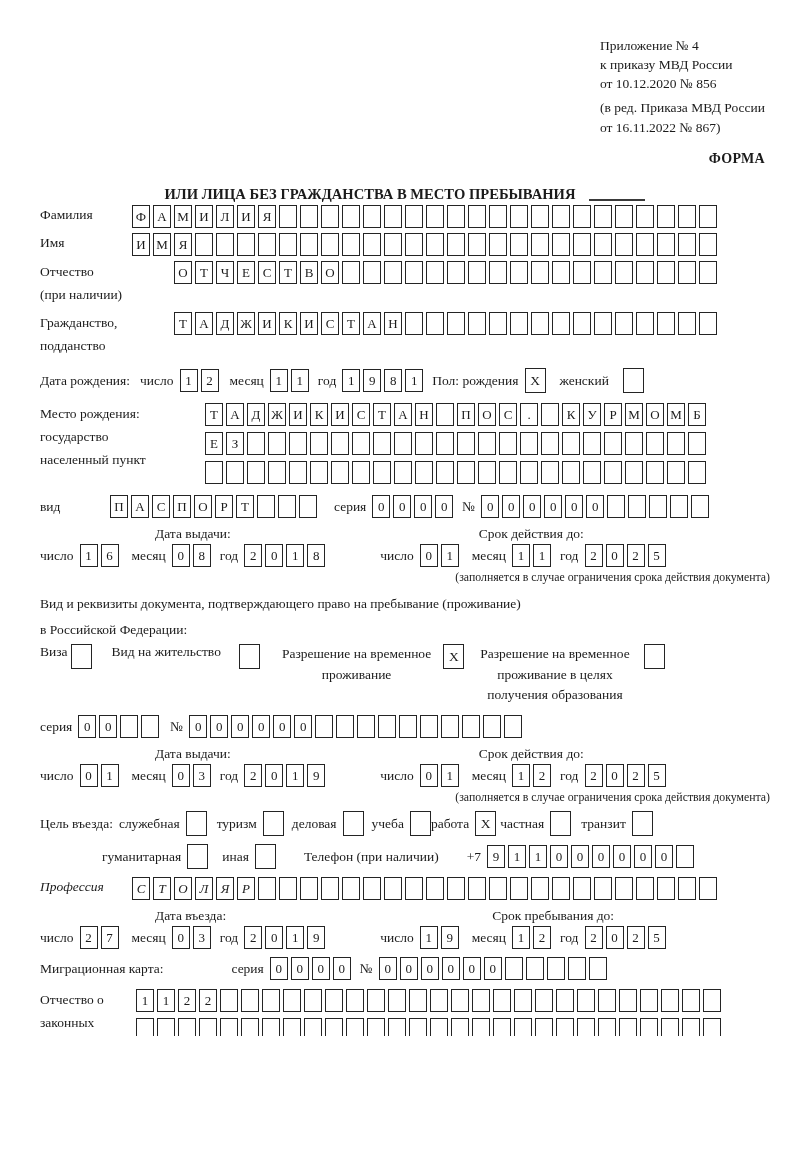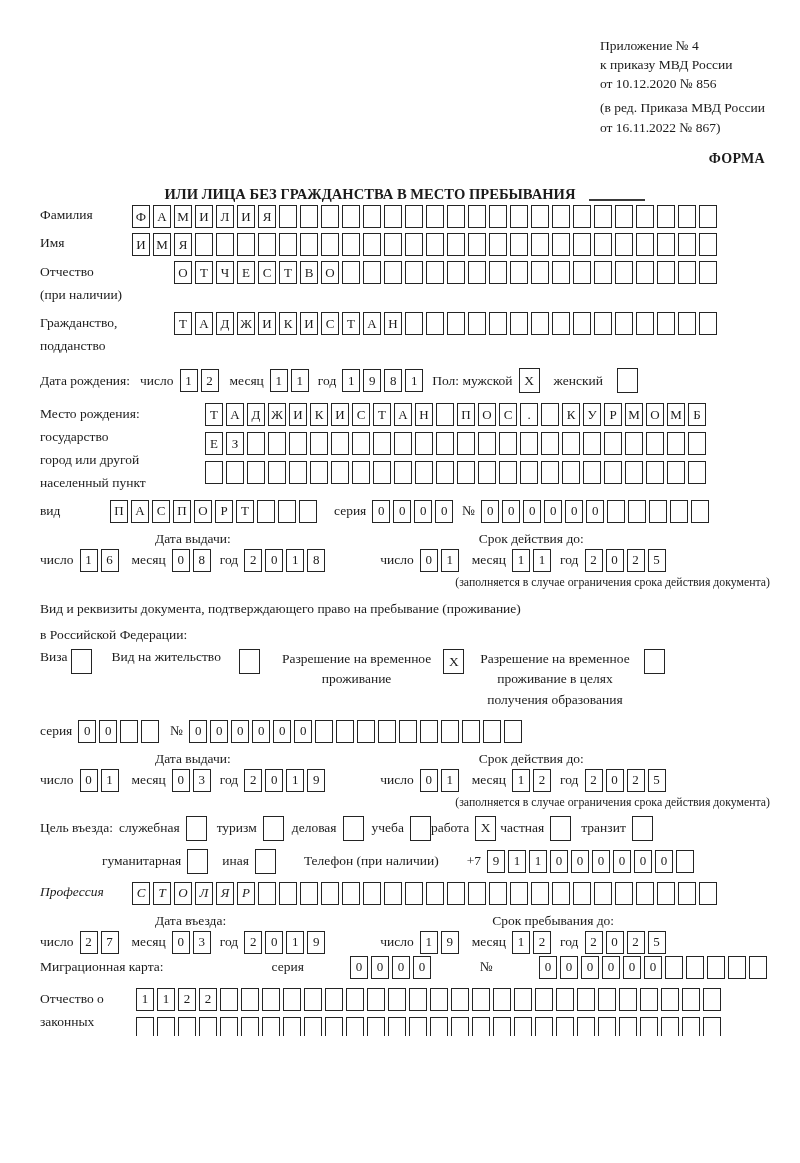--- a/index.html
+++ b/index.html
@@ -215,31 +215,30 @@
         <span class="cell">1</span>
         <span class="cell">1</span>
       </div>
     <span class="t" style="margin-left:6px;">год</span>
     <div class="cells">
         <span class="cell">1</span>
         <span class="cell">9</span>
         <span class="cell">8</span>
         <span class="cell">1</span>
       </div>
-    <span class="t" style="margin-left:6px;">Пол: мужской</span>
+    <span class="t" style="margin-left:6px;">Пол: рождения</span>
     <span class="cbox">X</span>
     <span class="t" style="margin-left:14px;">женский</span>
     <span class="cbox" style="margin-left:8px;"></span>
   </div>
 
   <div class="row mt10">
     <div class="lbl2 w165">
       <div>Место рождения:</div>
       <div>государство</div>
-      <div>город или другой</div>
       <div>населенный пункт</div>
     </div>
     <div class="stack">
       <div class="cells">
           <span class="cell">Т</span>
           <span class="cell">А</span>
           <span class="cell">Д</span>
           <span class="cell">Ж</span>
           <span class="cell">И</span>
           <span class="cell">К</span>
@@ -598,21 +597,21 @@
       </div>
     <span class="t" style="margin-left:6px;">год</span>
     <div class="cells">
         <span class="cell">2</span>
         <span class="cell">0</span>
         <span class="cell">2</span>
         <span class="cell">5</span>
       </div>
   </div>
 
-  <div class="date-row" style="margin-top:2px;justify-content:space-between;">
+  <div class="date-row" style="margin-top:8px;">
     <span class="t">Миграционная карта:</span>
     <span class="t" style="margin-left:62px;">серия</span>
     <div class="cells">
         <span class="cell">0</span>
         <span class="cell">0</span>
         <span class="cell">0</span>
         <span class="cell">0</span>
       </div>
     <span class="t" style="margin-left:6px;">№</span>
     <div class="cells">

